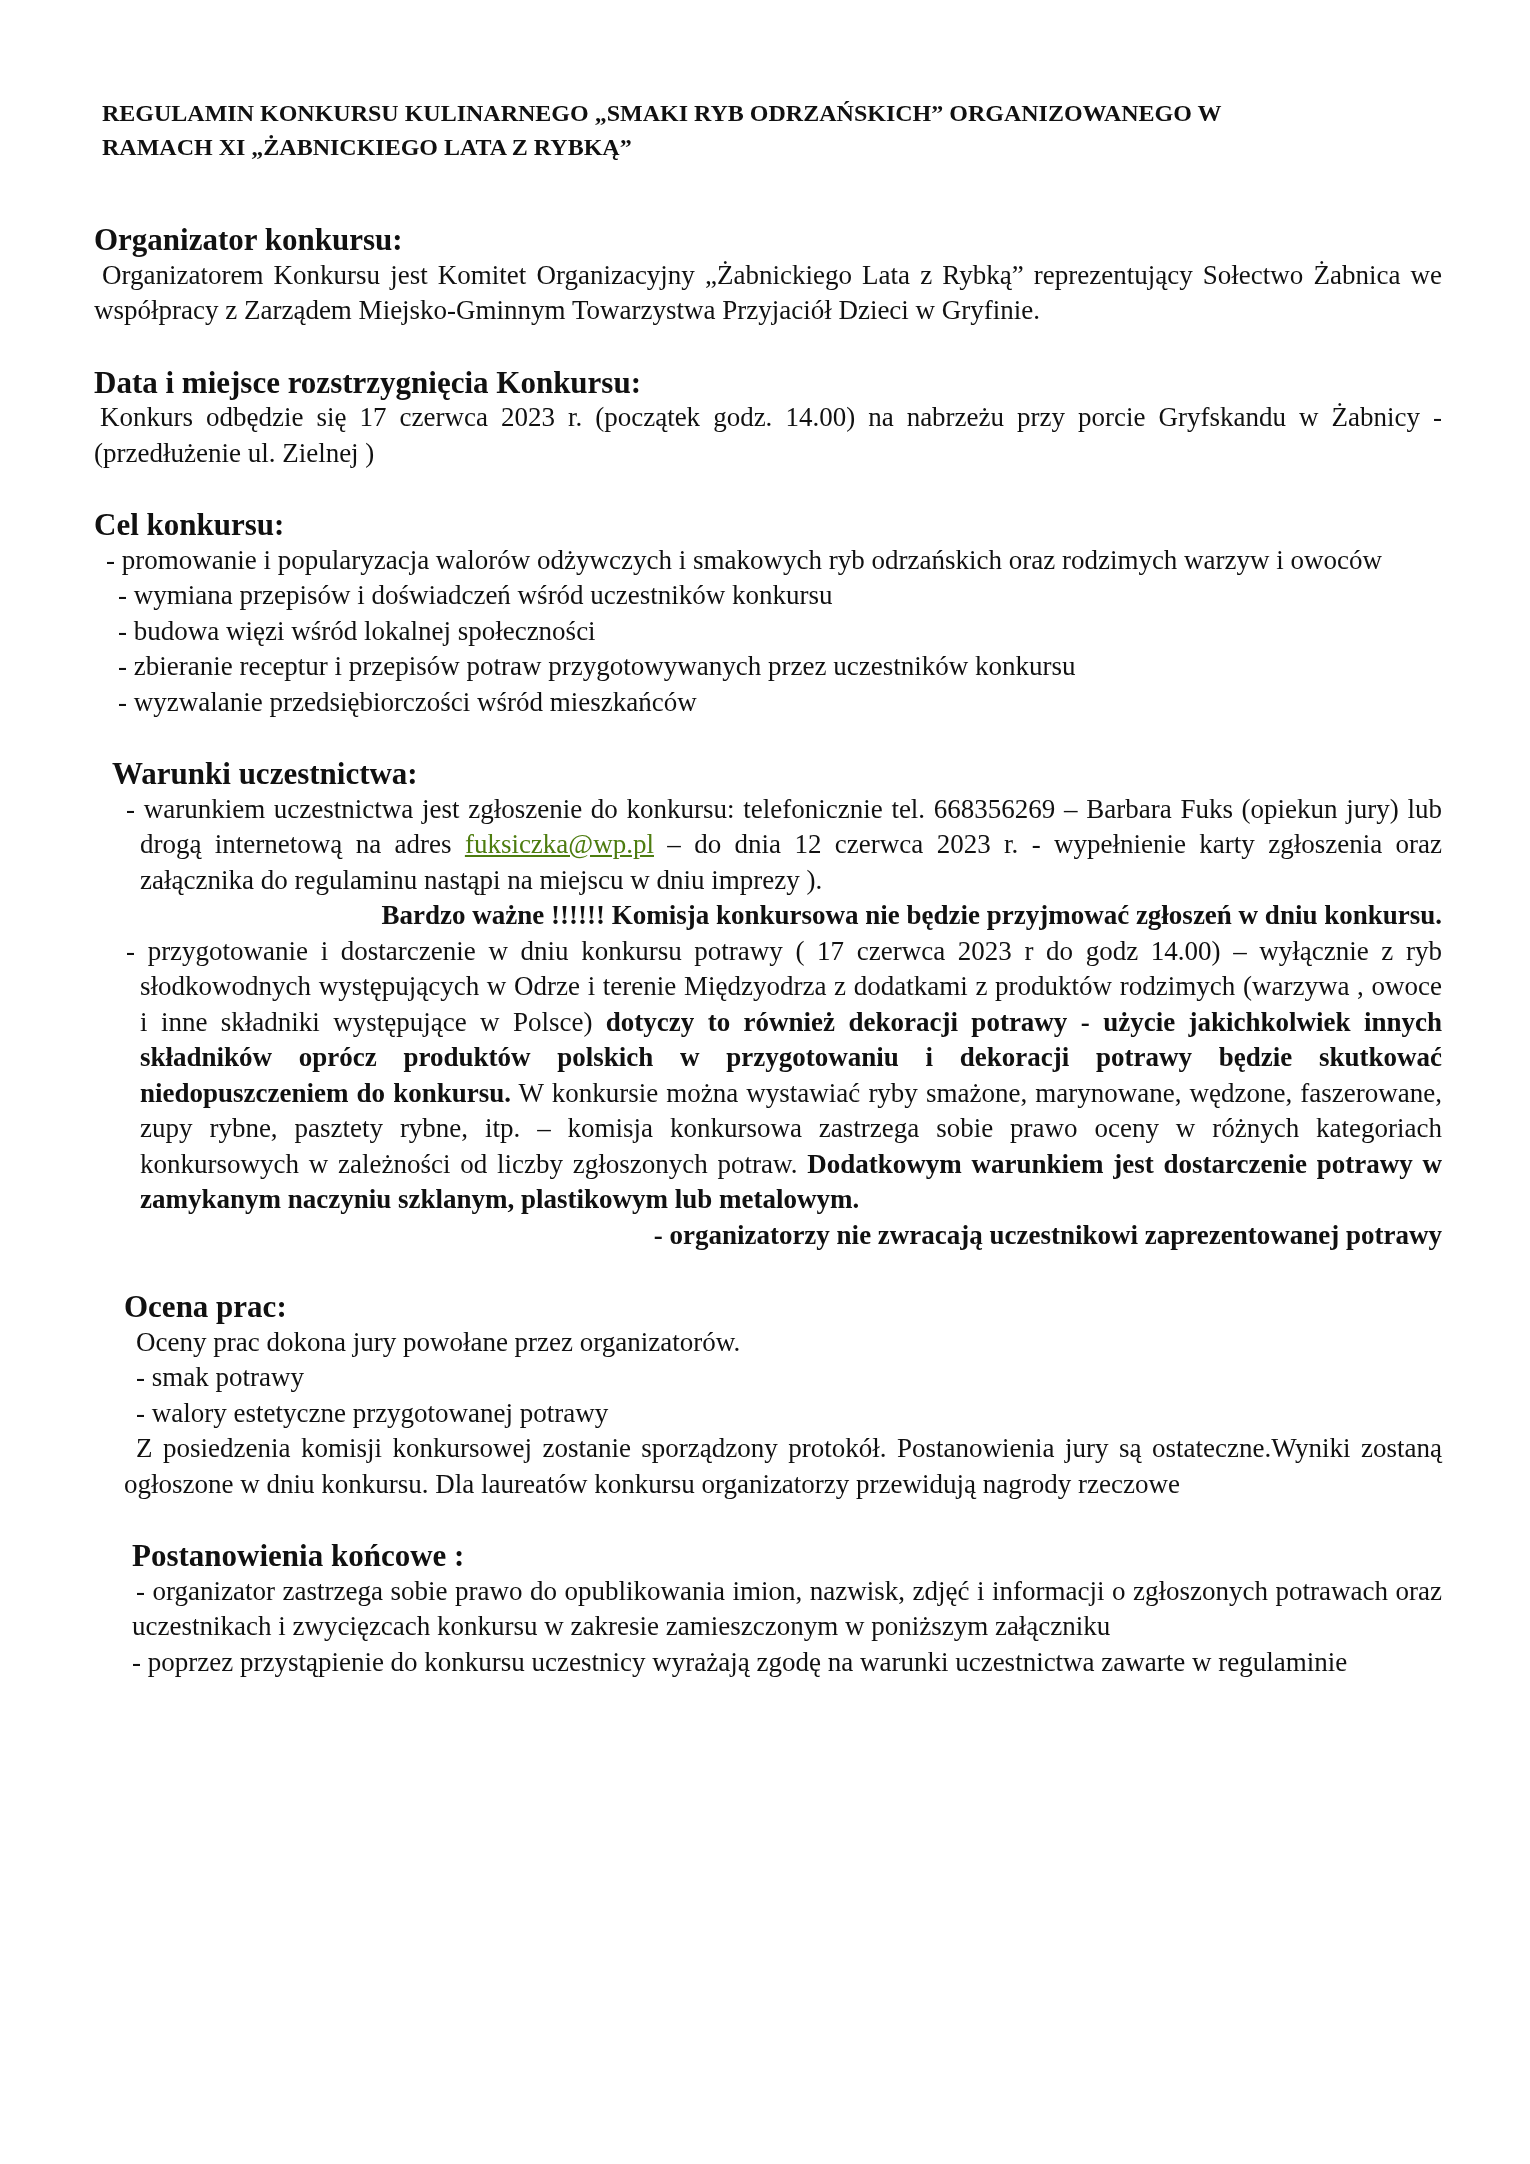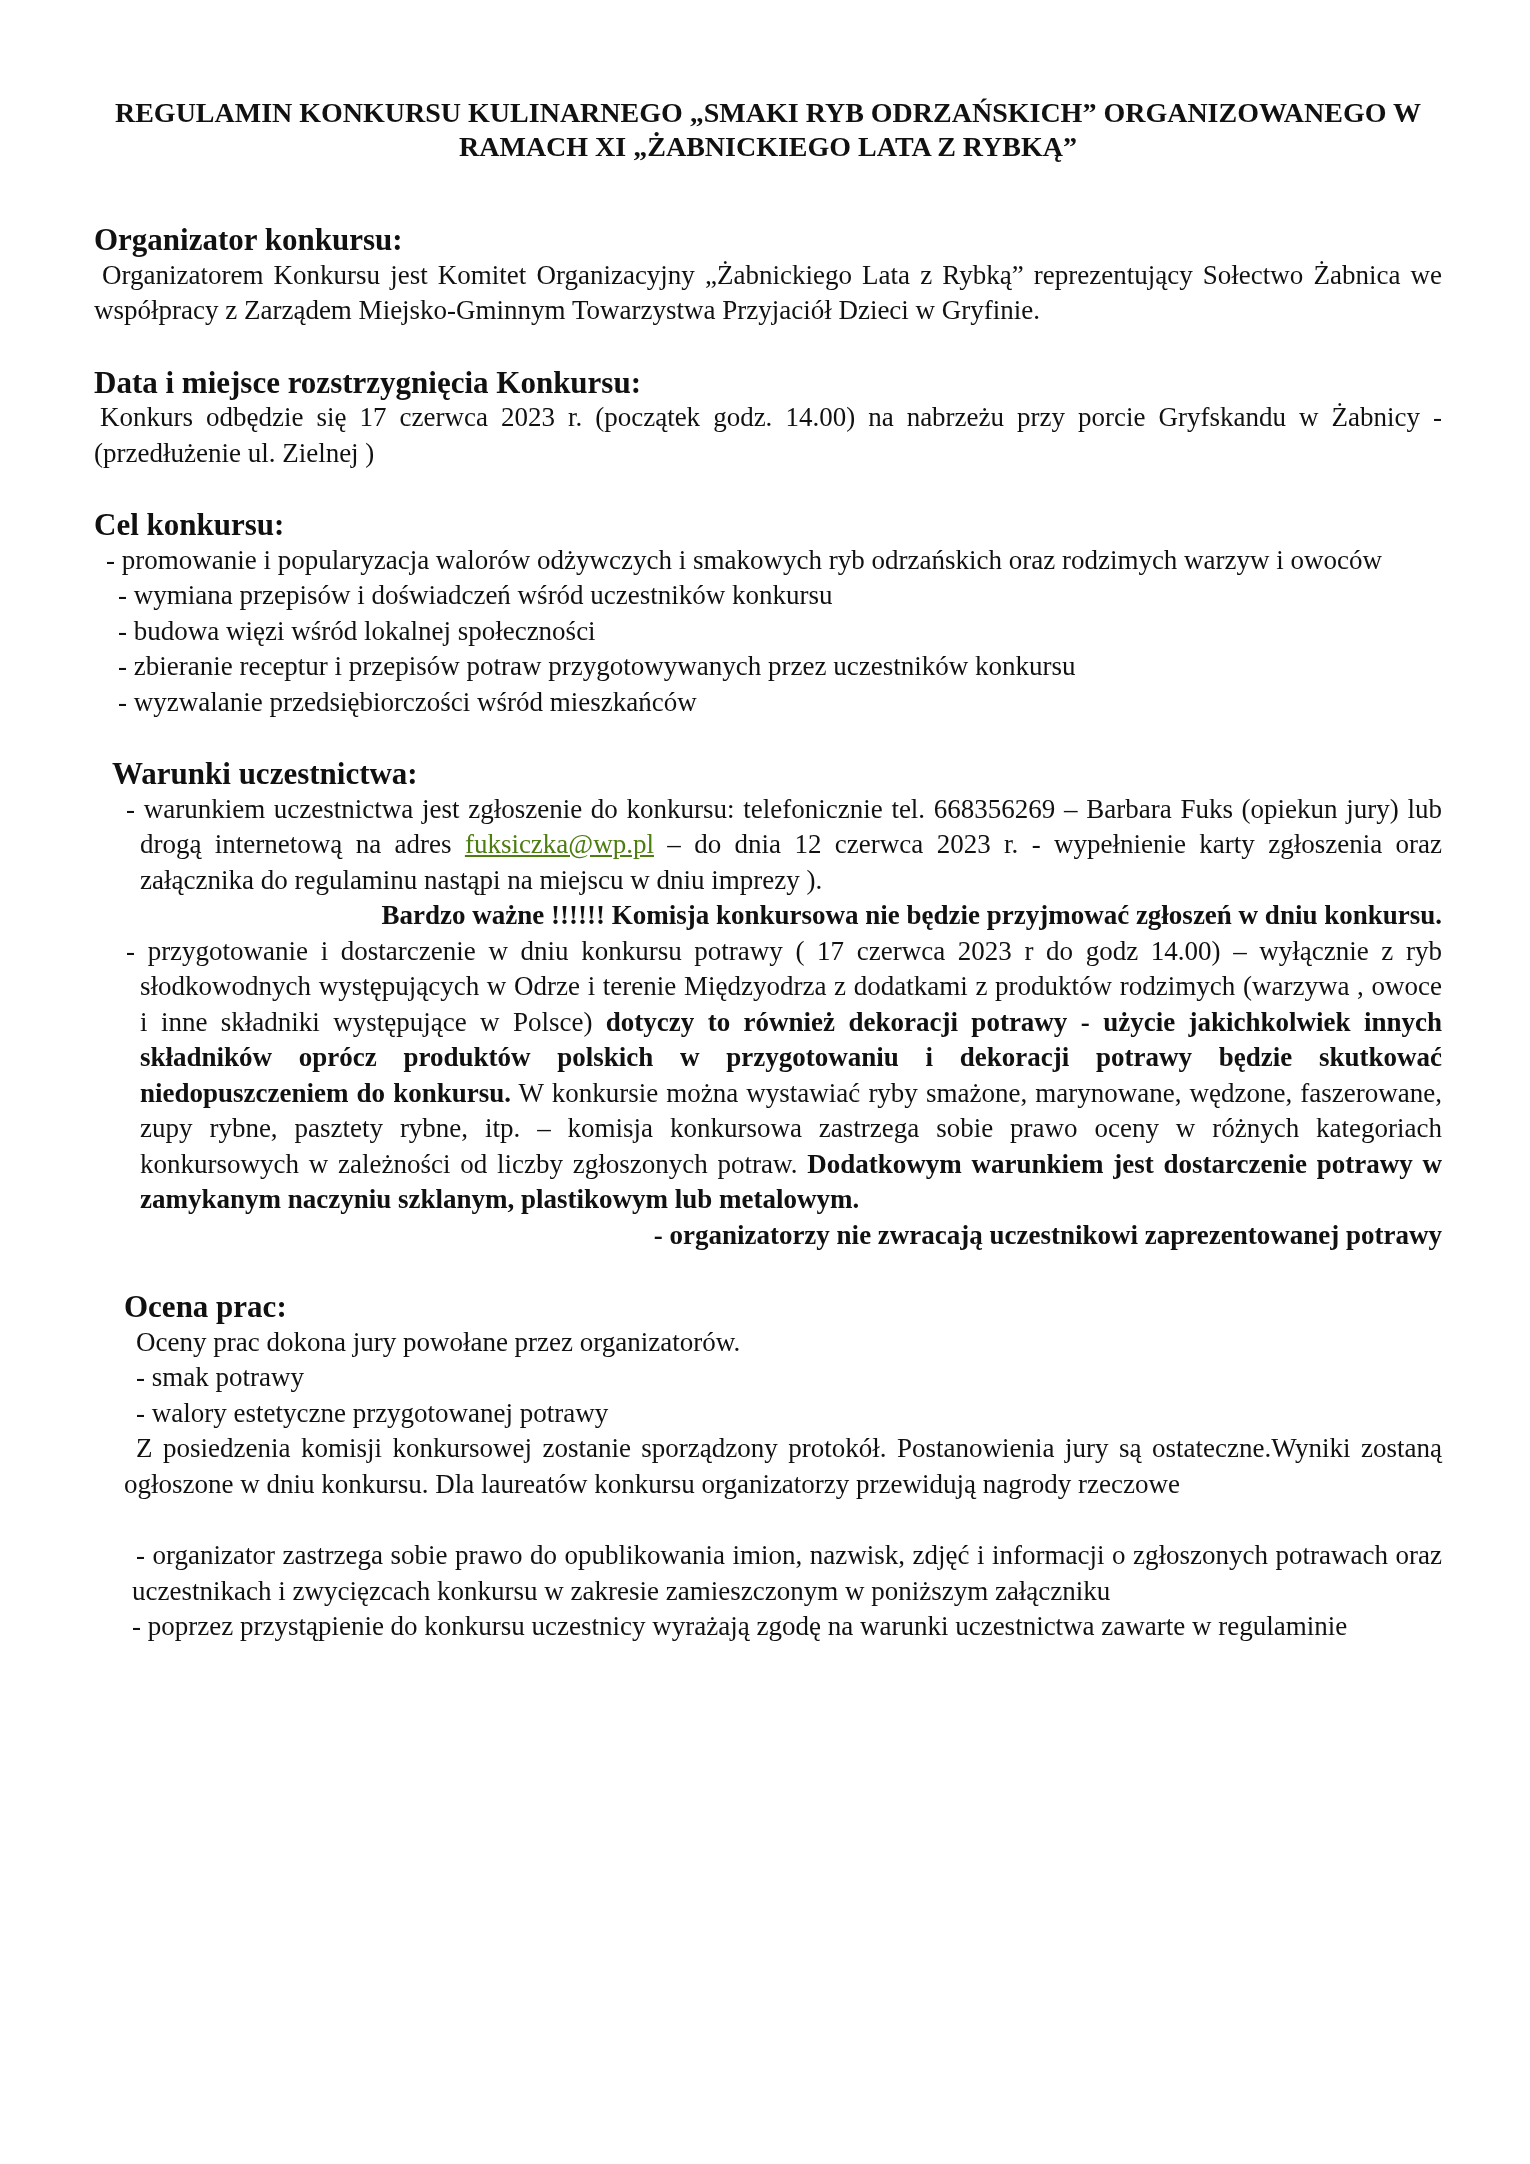--- a/index.html
+++ b/index.html
@@ -13,23 +13,22 @@
     }
     .page {
       position: absolute;
       left: 94px;
       top: 96px;
       width: 1348px;
       font-size: 27px;
       line-height: 35.5px;
     }
     .title {
-      text-align: center;
       font-weight: bold;
-      font-size: 28px;
+      font-size: 24px;
       line-height: 34px;
       margin: 0 0 58px 0;
       padding: 0 8px;
     }
     .heading {
       font-weight: bold;
       font-size: 31px;
       margin: 0;
       line-height: 35.5px;
     }
@@ -86,19 +85,20 @@
 
   <div class="sec sec-ocena">
     <p class="heading">Ocena prac:</p>
     <p class="p ind2">Oceny prac dokona jury powołane przez organizatorów.</p>
     <p class="p ind2">- smak potrawy</p>
     <p class="p ind2">- walory estetyczne przygotowanej potrawy</p>
     <p class="p justify" style="text-indent:12px">Z posiedzenia komisji konkursowej zostanie sporządzony protokół. Postanowienia jury są ostateczne.Wyniki zostaną ogłoszone w dniu konkursu. Dla laureatów konkursu organizatorzy przewidują nagrody rzeczowe</p>
   </div>
 
   <div class="sec sec-postanowienia" style="padding-left:0;">
+    <p class="heading" style="padding-left:38px">Postanowienia końcowe :</p>
     <div style="padding-left:38px">
       <p class="p justify" style="text-indent:4px">- organizator zastrzega sobie prawo do opublikowania imion, nazwisk, zdjęć i informacji o zgłoszonych potrawach oraz uczestnikach i zwycięzcach konkursu w zakresie zamieszczonym w poniższym załączniku</p>
       <p class="p justify">- poprzez przystąpienie do konkursu uczestnicy wyrażają zgodę na warunki uczestnictwa zawarte w regulaminie</p>
     </div>
   </div>
 
 </div>
 
 </body></html>

